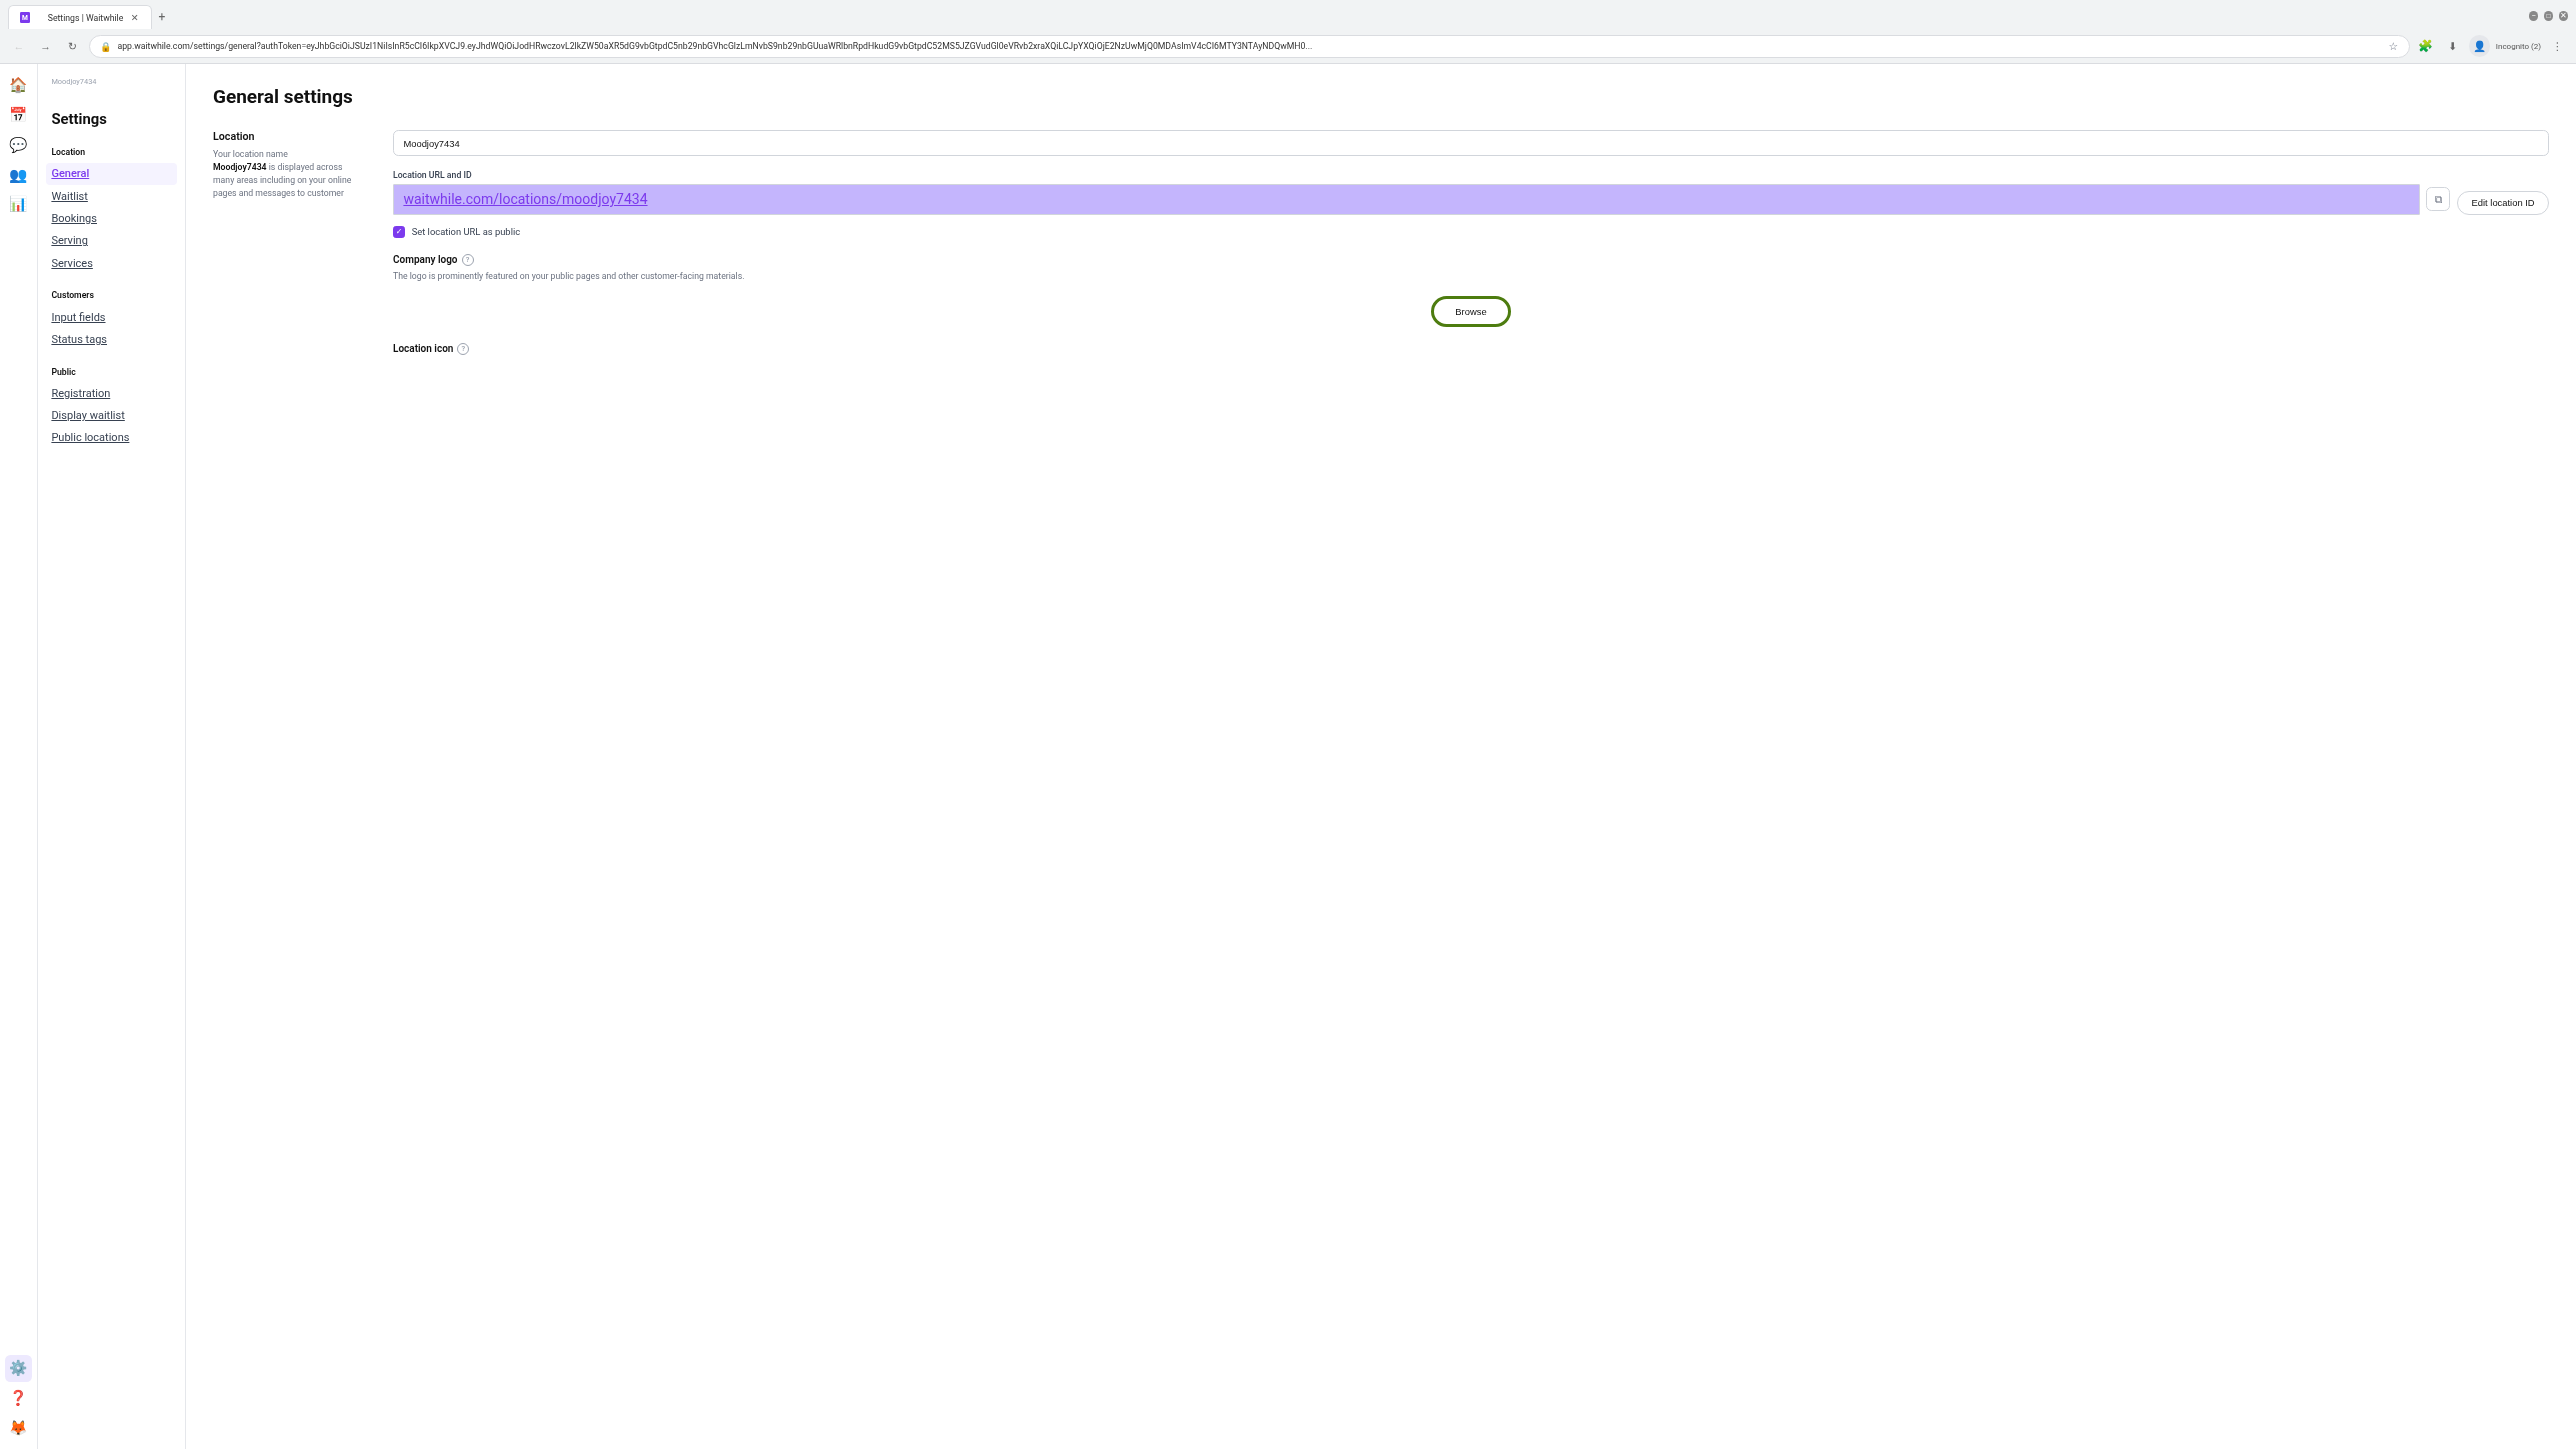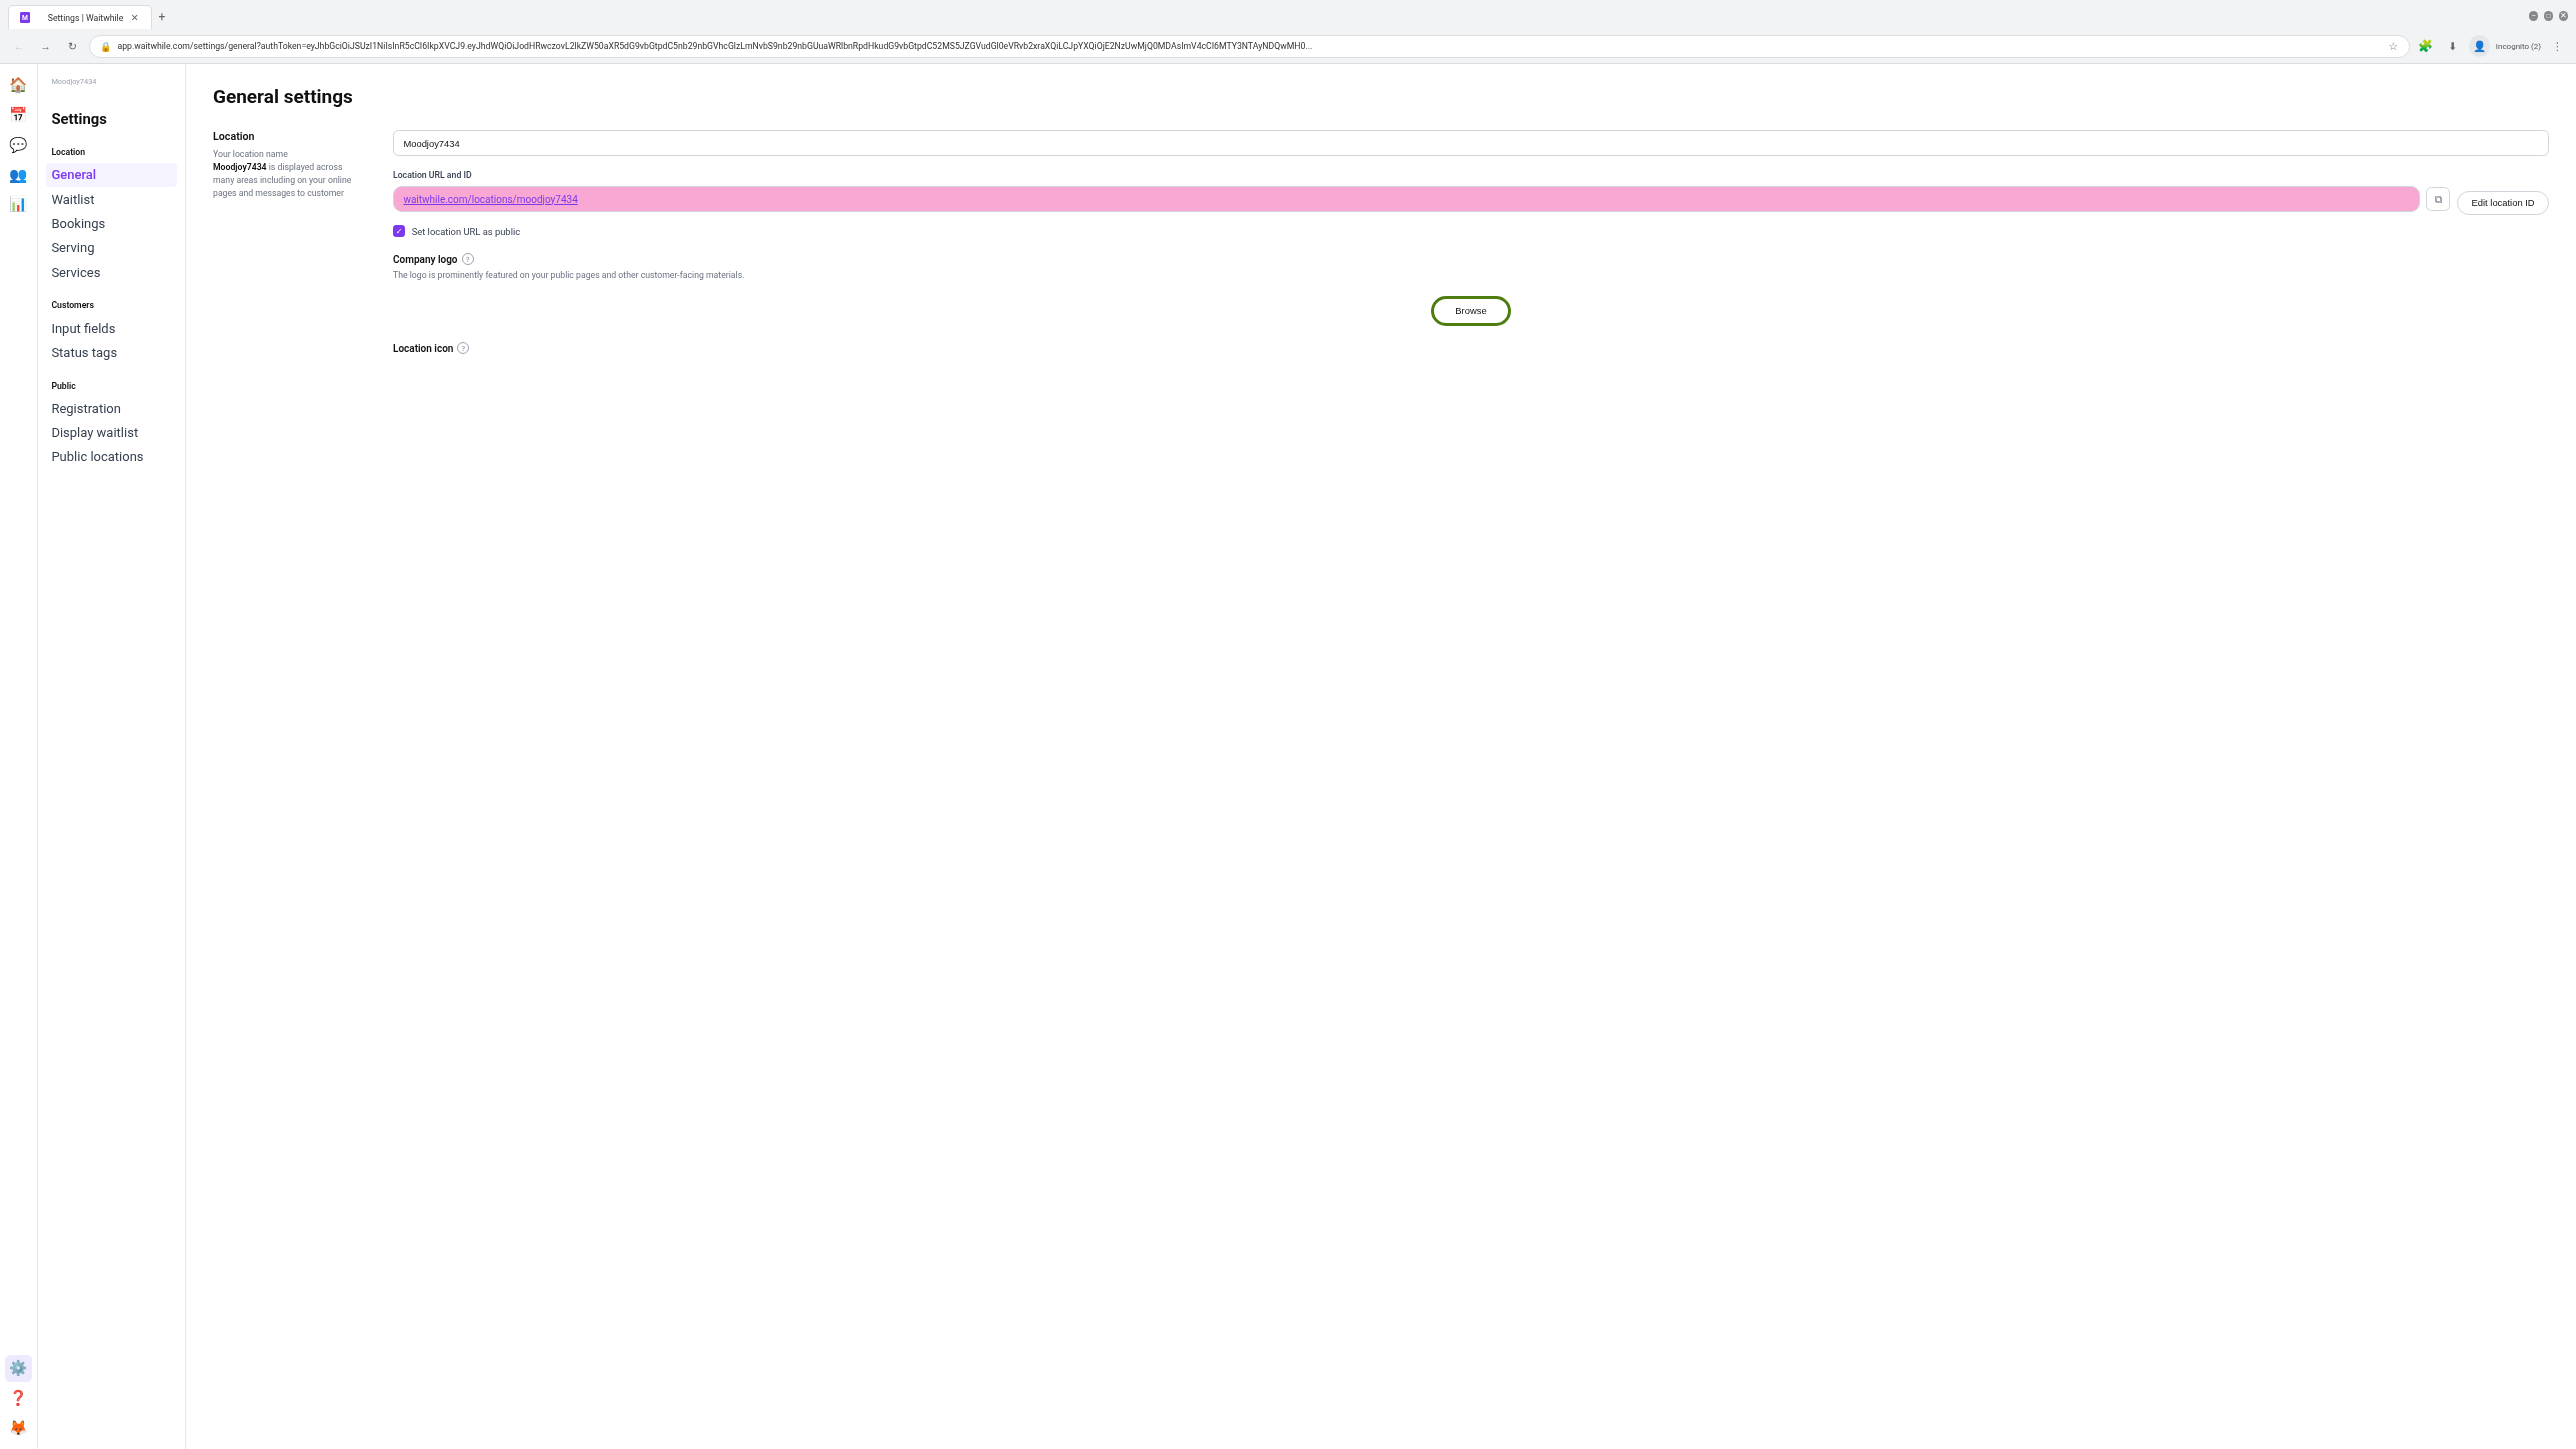--- a/index.html
+++ b/index.html
@@ -28,42 +28,42 @@
     .icon-nav-item.active { background: #ede9fe; color: #7c3aed; }
     .icon-nav-spacer { flex: 1; }
 
     
     .sidebar { width: 148px; background: #fff; border-right: 0.7px solid #e5e7eb; padding: 0; overflow-y: auto; }
     .sidebar-header { padding: 13.4px 13.4px 5.4px; }
     .sidebar-org { font-size: 7.4px; color: #9ca3af; margin-bottom: 1.3px; }
     .sidebar-title { font-size: 14.8px; font-weight: 700; color: #111; margin-top: 24px; }
     .sidebar-section { padding: 10.7px 8px 2.7px; }
     .sidebar-section-label { font-size: 8.7px; font-weight: 600; color: #111; padding: 2.7px 5.4px 5.4px; }
-    .sidebar-item { padding: 4.7px 5.4px; border-radius: 4px; cursor: pointer; font-size: 13px; color: #374151; display: flex; align-items: center; }
+    .sidebar-item { padding: 4.7px 5.4px; border-radius: 4px; cursor: pointer; font-size: 11px; color: #374151; display: flex; align-items: center; text-decoration: underline; }
     .sidebar-item.active { color: #7c3aed; font-weight: 500; background: #f5f3ff; }
 
     
     .main-content { flex: 1; overflow-y: auto; padding: 21.5px 27px; background: #fff; }
     .page-title { font-size: 19px; font-weight: 700; color: #111; margin-bottom: 21.5px; }
 
     
     .settings-row { display: flex; gap: 32px; margin-bottom: 27px; }
     .settings-label-col { width: 148px; flex-shrink: 0; }
     .settings-label-col h3 { font-size: 10.7px; font-weight: 600; color: #111; margin-bottom: 5.4px; }
     .settings-label-col p { font-size: 8.7px; color: #6b7280; line-height: 1.5; }
     .settings-label-col p strong { color: #111; font-weight: 600; }
     .settings-content { flex: 1; }
 
     
     .field-label { font-size: 8.7px; font-weight: 500; color: #374151; margin-bottom: 4px; }
     .field-input { width: 100%; border: 0.7px solid #d1d5db; border-radius: 5.4px; padding: 6.7px 9.4px; font-size: 9.4px; color: #111; background: #fff; margin-bottom: 13.4px; }
 
     
     .url-field-row { display: flex; align-items: center; gap: 6.7px; margin-bottom: 10.7px; }
-    .url-field { flex: 1; border: 0.7px solid #d1d5db; border-radius: 9px; padding: 6.7px 9.4px; font-size: 10px; color: #7c3aed; background: #f9a8d4; text-decoration: underline; cursor: pointer; }
+    .url-field { flex: 1; border: 0.7px solid #d1d5db; border-radius: 1px; padding: 6.7px 9.4px; font-size: 14px; color: #7c3aed; background: #c4b5fd; text-decoration: underline; cursor: pointer; }
     .copy-btn { width: 24px; height: 24px; border: 0.7px solid #d1d5db; border-radius: 5.4px; display: flex; align-items: center; justify-content: center; cursor: pointer; color: #6b7280; background: #fff; font-size: 10.7px; }
     .edit-location-btn { border: 0.7px solid #d1d5db; border-radius: 13.4px; padding: 5.4px 13.4px; font-size: 9.4px; font-weight: 500; color: #111; background: #fff; cursor: pointer; white-space: nowrap; margin-top: 7px; }
 
     
     .checkbox-row { display: flex; align-items: center; gap: 6.7px; margin-bottom: 16px; }
     .checkbox { width: 12px; height: 12px; border-radius: 2.7px; background: #7c3aed; border: 1.3px solid #7c3aed; display: flex; align-items: center; justify-content: center; cursor: pointer; flex-shrink: 0; }
     .checkbox-check { color: white; font-size: 8px; }
     .checkbox-label { font-size: 9.4px; color: #374151; }
 
     

